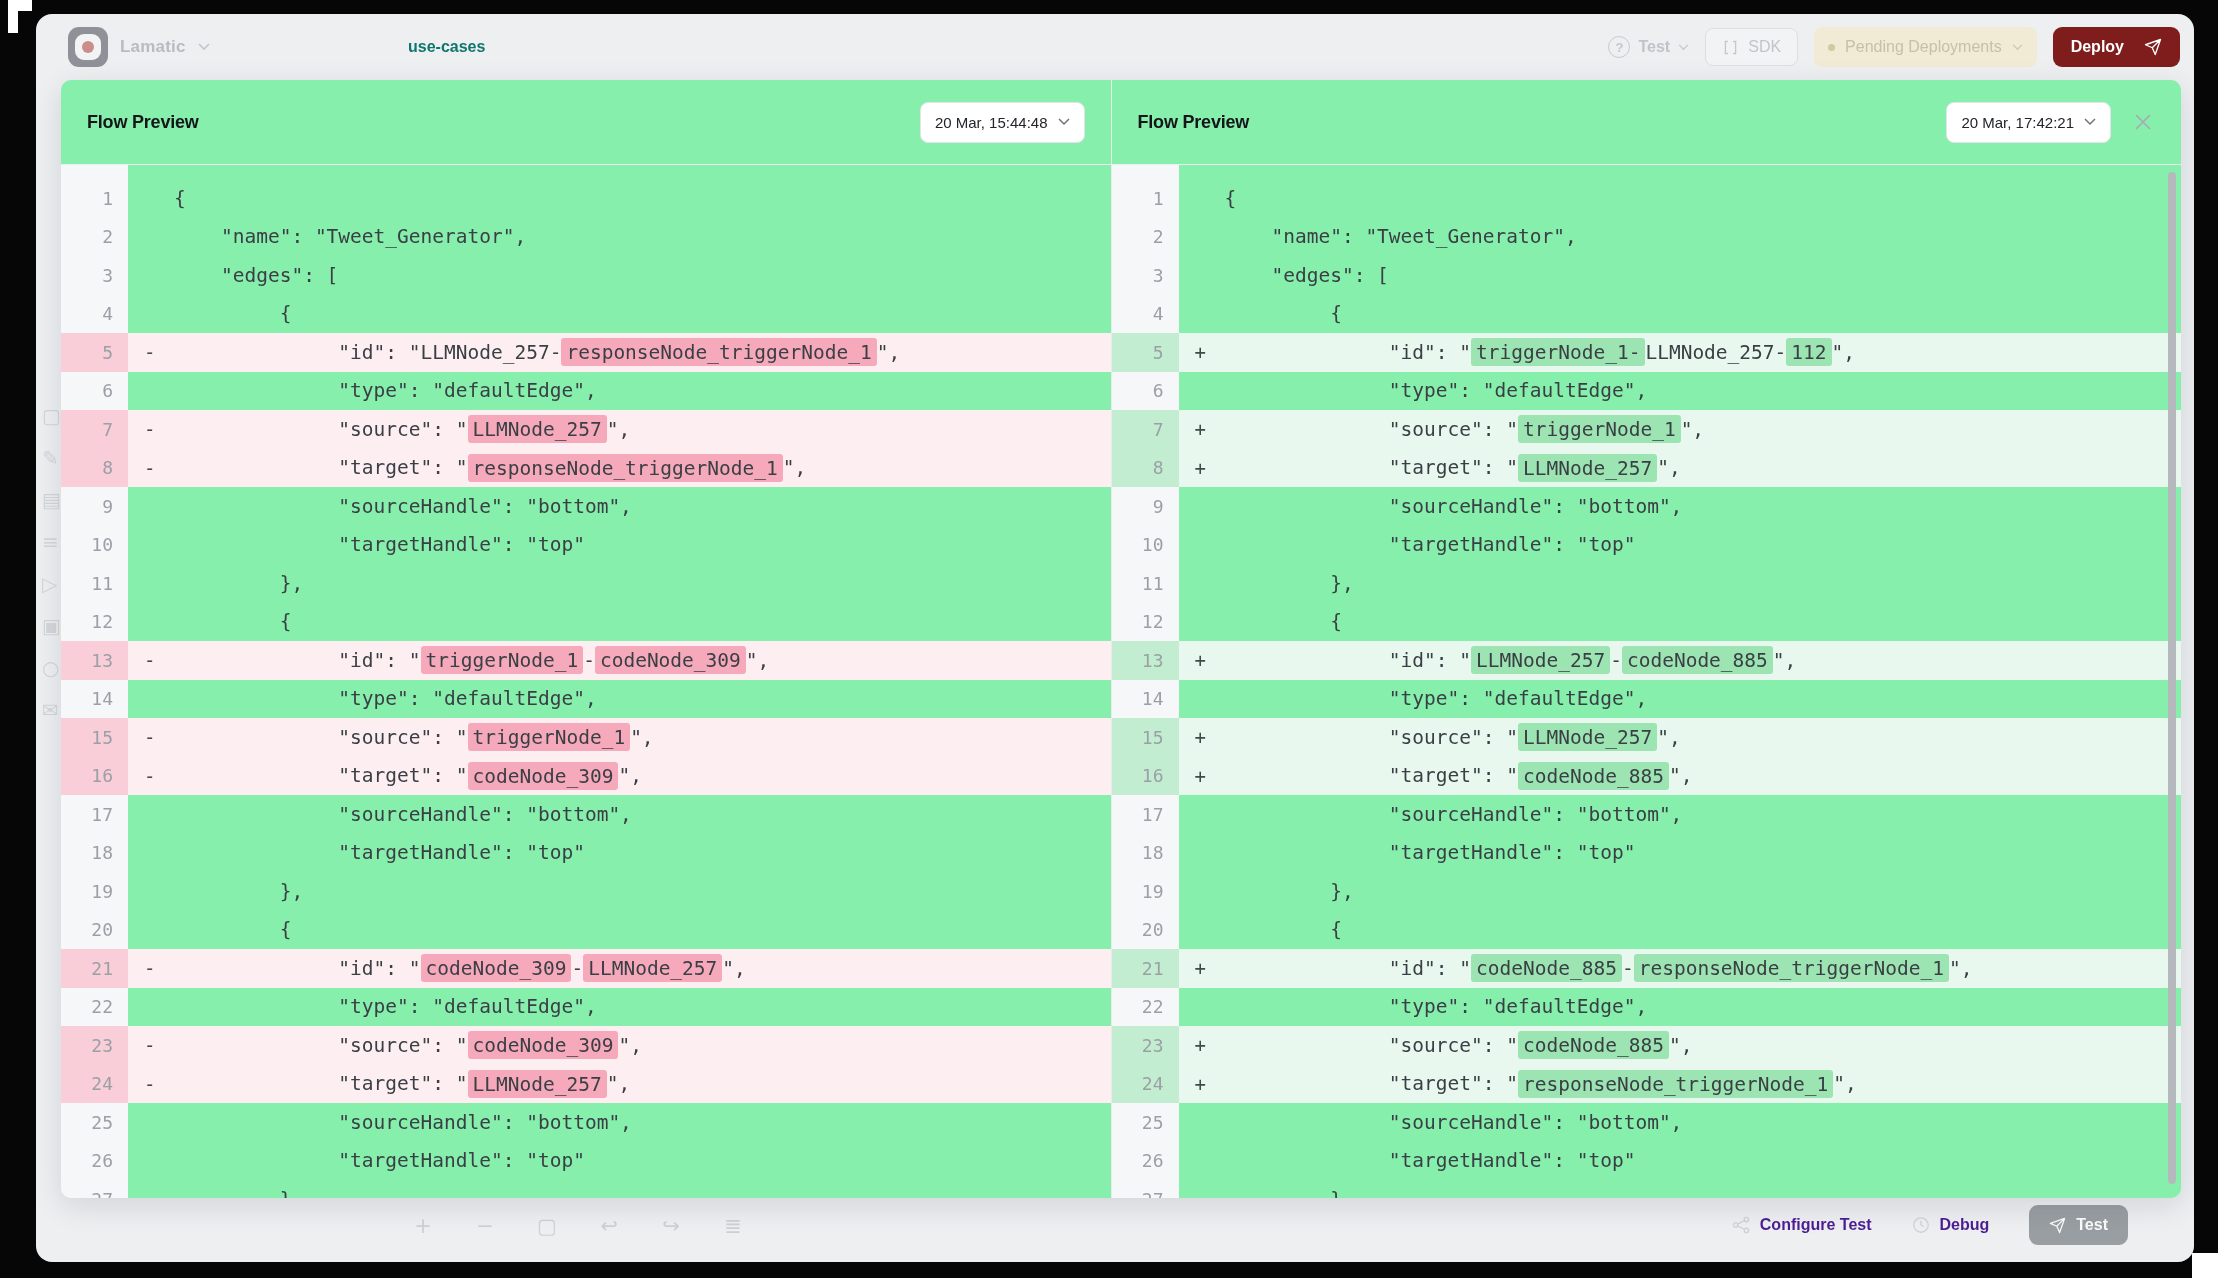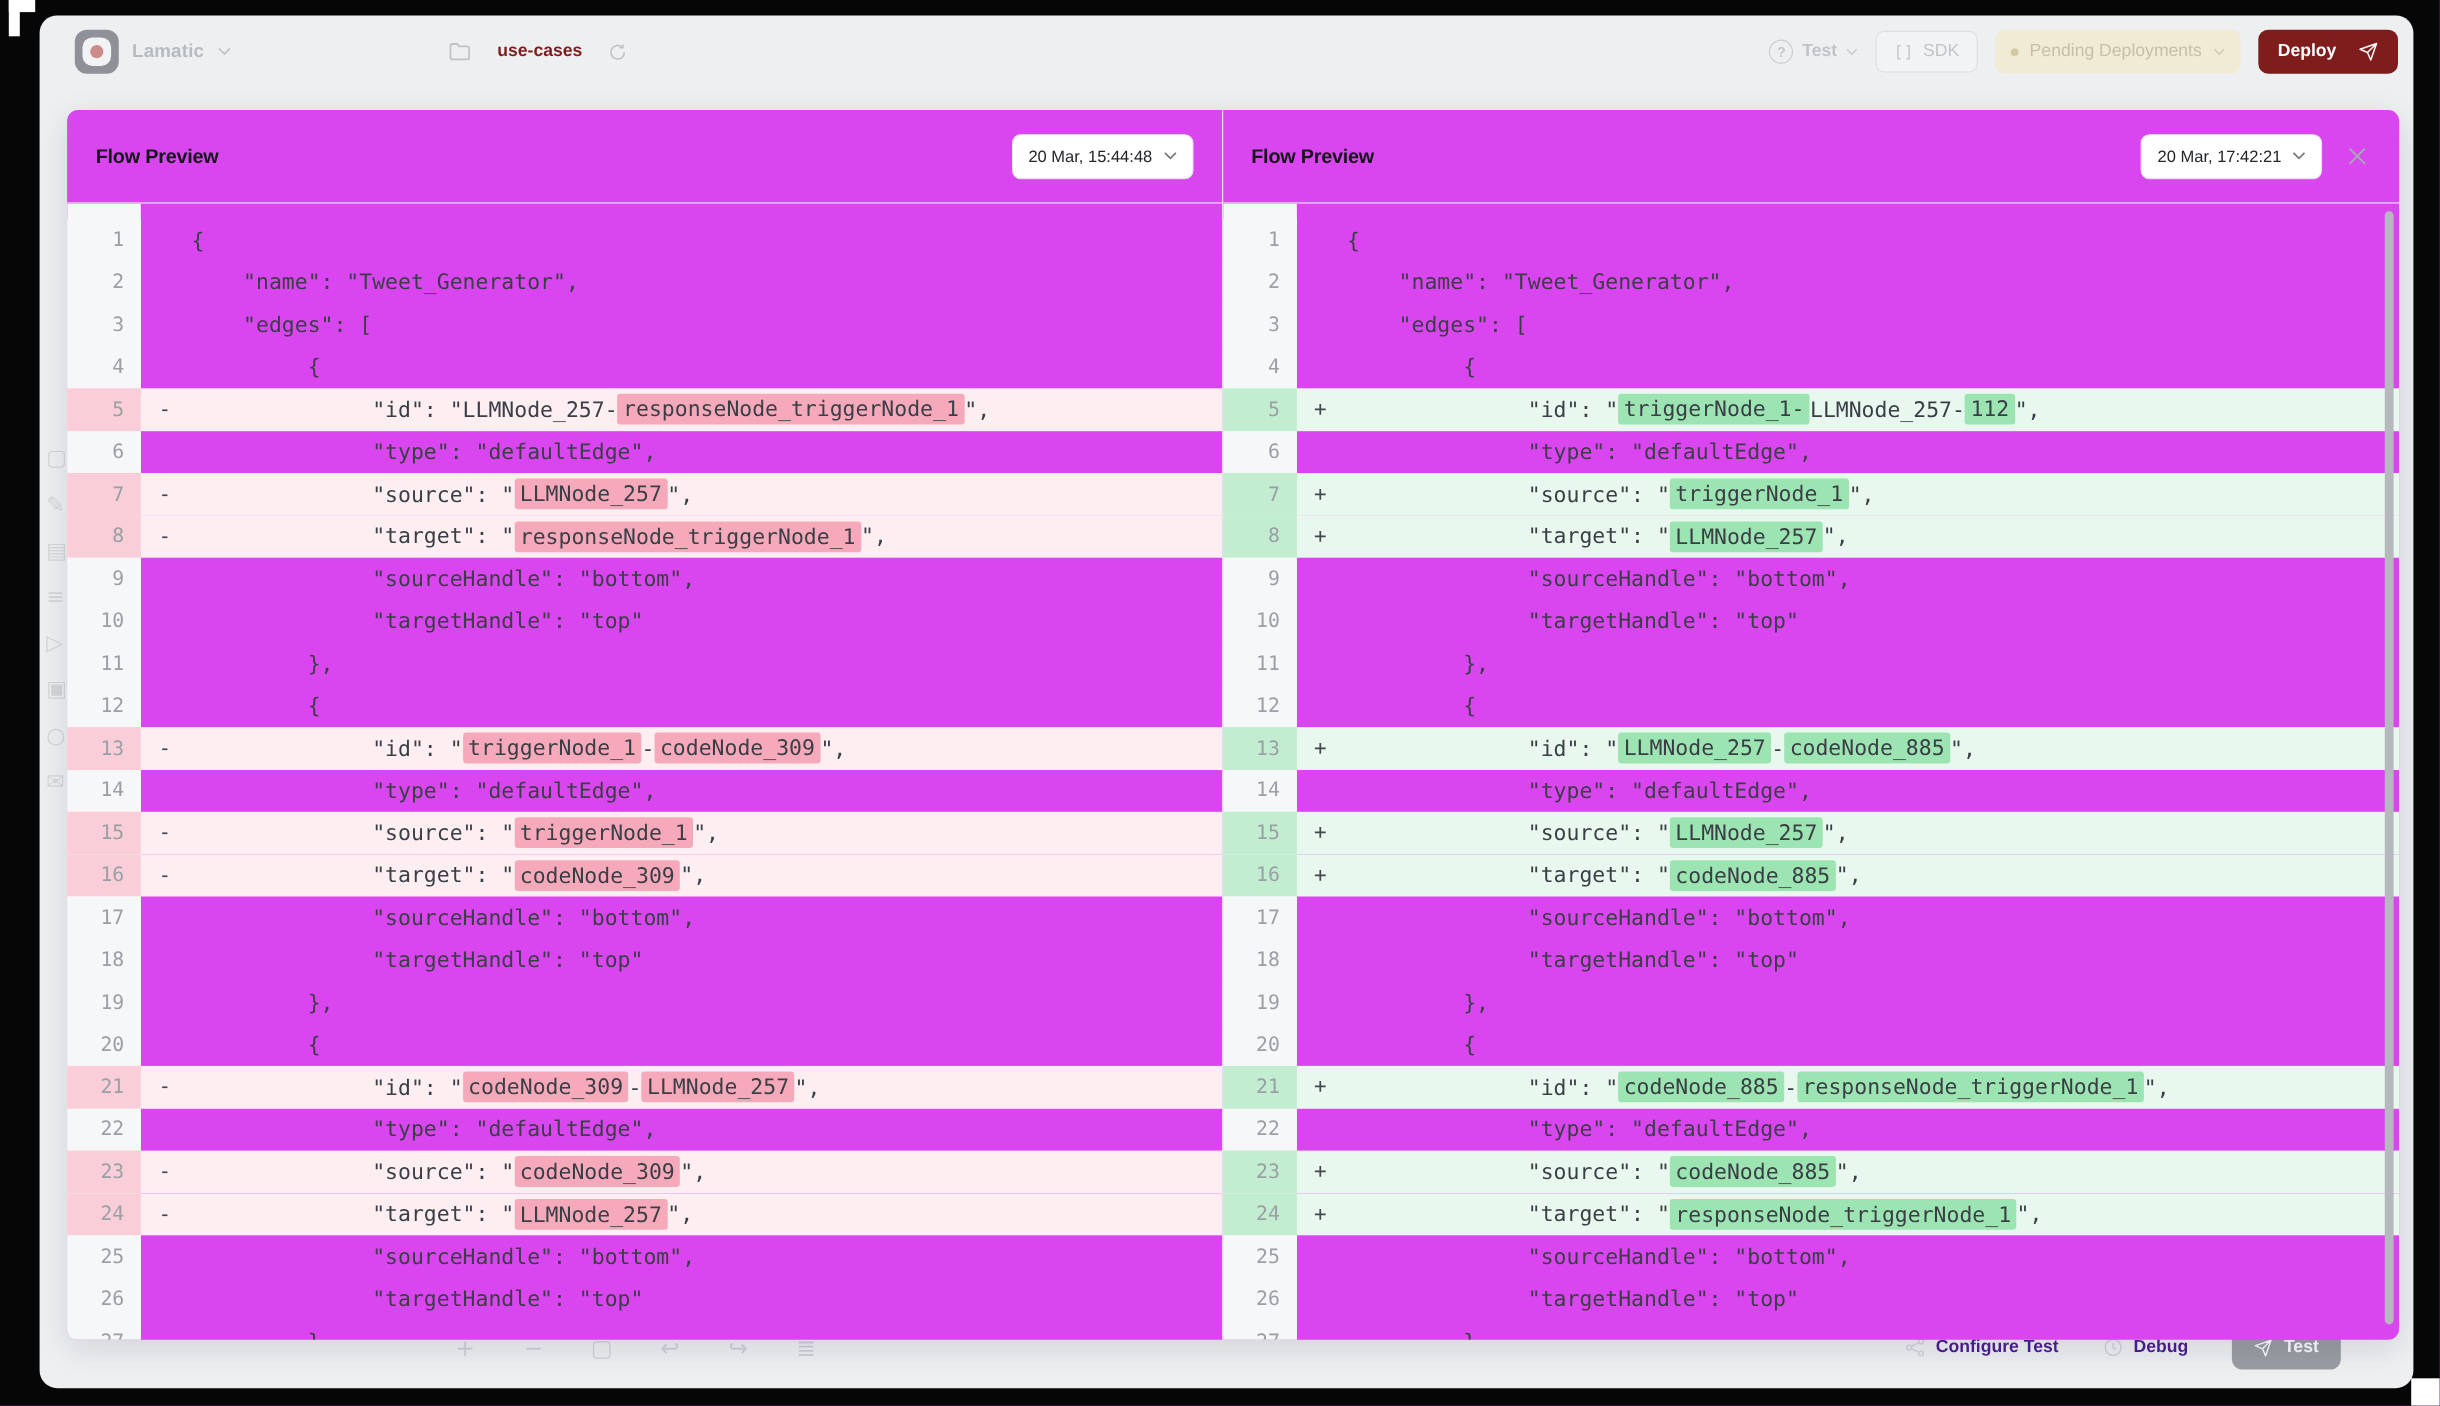--- a/index.html
+++ b/index.html
@@ -20,21 +20,21 @@
 
   
   .topbar{position:absolute;left:0;top:0;width:100%;height:66px;
     display:flex;align-items:center;padding:0 14px 0 32px;box-sizing:border-box;}
   .brand{display:flex;align-items:center;gap:12px;}
   .logo{width:40px;height:40px;border-radius:11px;background:#8e9298;position:relative;}
   .logo::before{content:"";position:absolute;inset:7px;background:#f2f3f5;border-radius:9px;}
   .logo-dot{position:absolute;left:14px;top:14px;width:12px;height:12px;border-radius:50%;background:#cb8d89;}
   .brand-name{font-size:17px;font-weight:700;color:#b7bcc1;letter-spacing:.2px;}
   .crumb{position:absolute;left:372px;top:0;height:66px;display:flex;align-items:center;gap:24px;
-    color:#7f1d1d;font-size:16px;font-weight:600;}
+    color:#0f766e;font-size:16px;font-weight:600;flex-direction:column;}
   .top-right{margin-left:auto;display:flex;align-items:center;gap:16px;}
   .help{display:flex;align-items:center;gap:8px;color:#c0c4c9;font-size:16px;font-weight:600;}
   .help-circle{width:20px;height:20px;border:1.5px solid #c8ccd0;border-radius:50%;
     font-size:13px;display:flex;align-items:center;justify-content:center;color:#c4c8cc;}
   .sdk-btn{display:flex;align-items:center;gap:9px;border:1px solid #dcdee1;background:#f2f3f5;
     border-radius:8px;padding:9px 16px;color:#c1c5ca;font-size:16px;font-weight:400;}
   .pending{display:flex;align-items:center;gap:10px;background:#f1ebd6;border-radius:8px;
     padding:11px 14px;color:#c5c0aa;font-size:16px;font-weight:500;}
   .pending-dot{width:7px;height:7px;border-radius:50%;background:#d2c8a3;}
   .deploy-btn{display:flex;align-items:center;gap:20px;background:#7f1d1d;border-radius:9px;
@@ -49,22 +49,22 @@
   .bottombar{position:absolute;left:0;bottom:0;width:100%;height:64px;}
   .zoom-tools{position:absolute;left:375px;top:16px;display:flex;gap:38px;align-items:center;
     color:#ced1d4;font-size:21px;font-family:"DejaVu Sans",sans-serif;}
   .zoom-tools span{width:24px;text-align:center;}
   .bb-right{position:absolute;right:66px;top:7px;display:flex;align-items:center;gap:40px;}
   .bb-item{display:flex;align-items:center;gap:10px;color:#4c1d95;font-size:16px;font-weight:600;}
   .test-btn{display:flex;align-items:flex-end;gap:10px;background:#999ea3;border-radius:9px;
     padding:11px 20px;color:#fafbfb;font-size:16px;font-weight:600;}
 
   
-  .modal{position:absolute;left:25px;top:66px;width:2120px;height:1118px;background:#d946ef;
-    border-radius:10px;box-shadow:0 8px 30px rgba(16,24,40,.12);display:flex;overflow:hidden;margin-top:20px;}
+  .modal{position:absolute;left:25px;top:66px;width:2120px;height:1118px;background:#86efac;
+    border-radius:10px;box-shadow:0 8px 30px rgba(16,24,40,.12);display:flex;overflow:hidden;}
   .panel{display:flex;flex-direction:column;}
   .panel.left{width:1050px;}
   .panel.right{width:1070px;border-left:1px solid #e9eaec;position:relative;}
   .phead{height:84px;flex:none;display:flex;align-items:center;
     padding:0 26px;border-bottom:1px solid #ededf0;}
   .panel.right .phead{padding-right:26px;}
   .ptitle{font-size:18px;font-weight:700;color:#141619;letter-spacing:-.2px;}
   .ts-btn{margin-left:auto;display:flex;align-items:center;gap:10px;background:#fff;
     border:1px solid #e4e4e8;border-radius:8px;padding:11px 14px;font-size:15px;color:#222529;}
   .close-btn{margin-left:20px;display:flex;align-items:center;justify-content:center;

